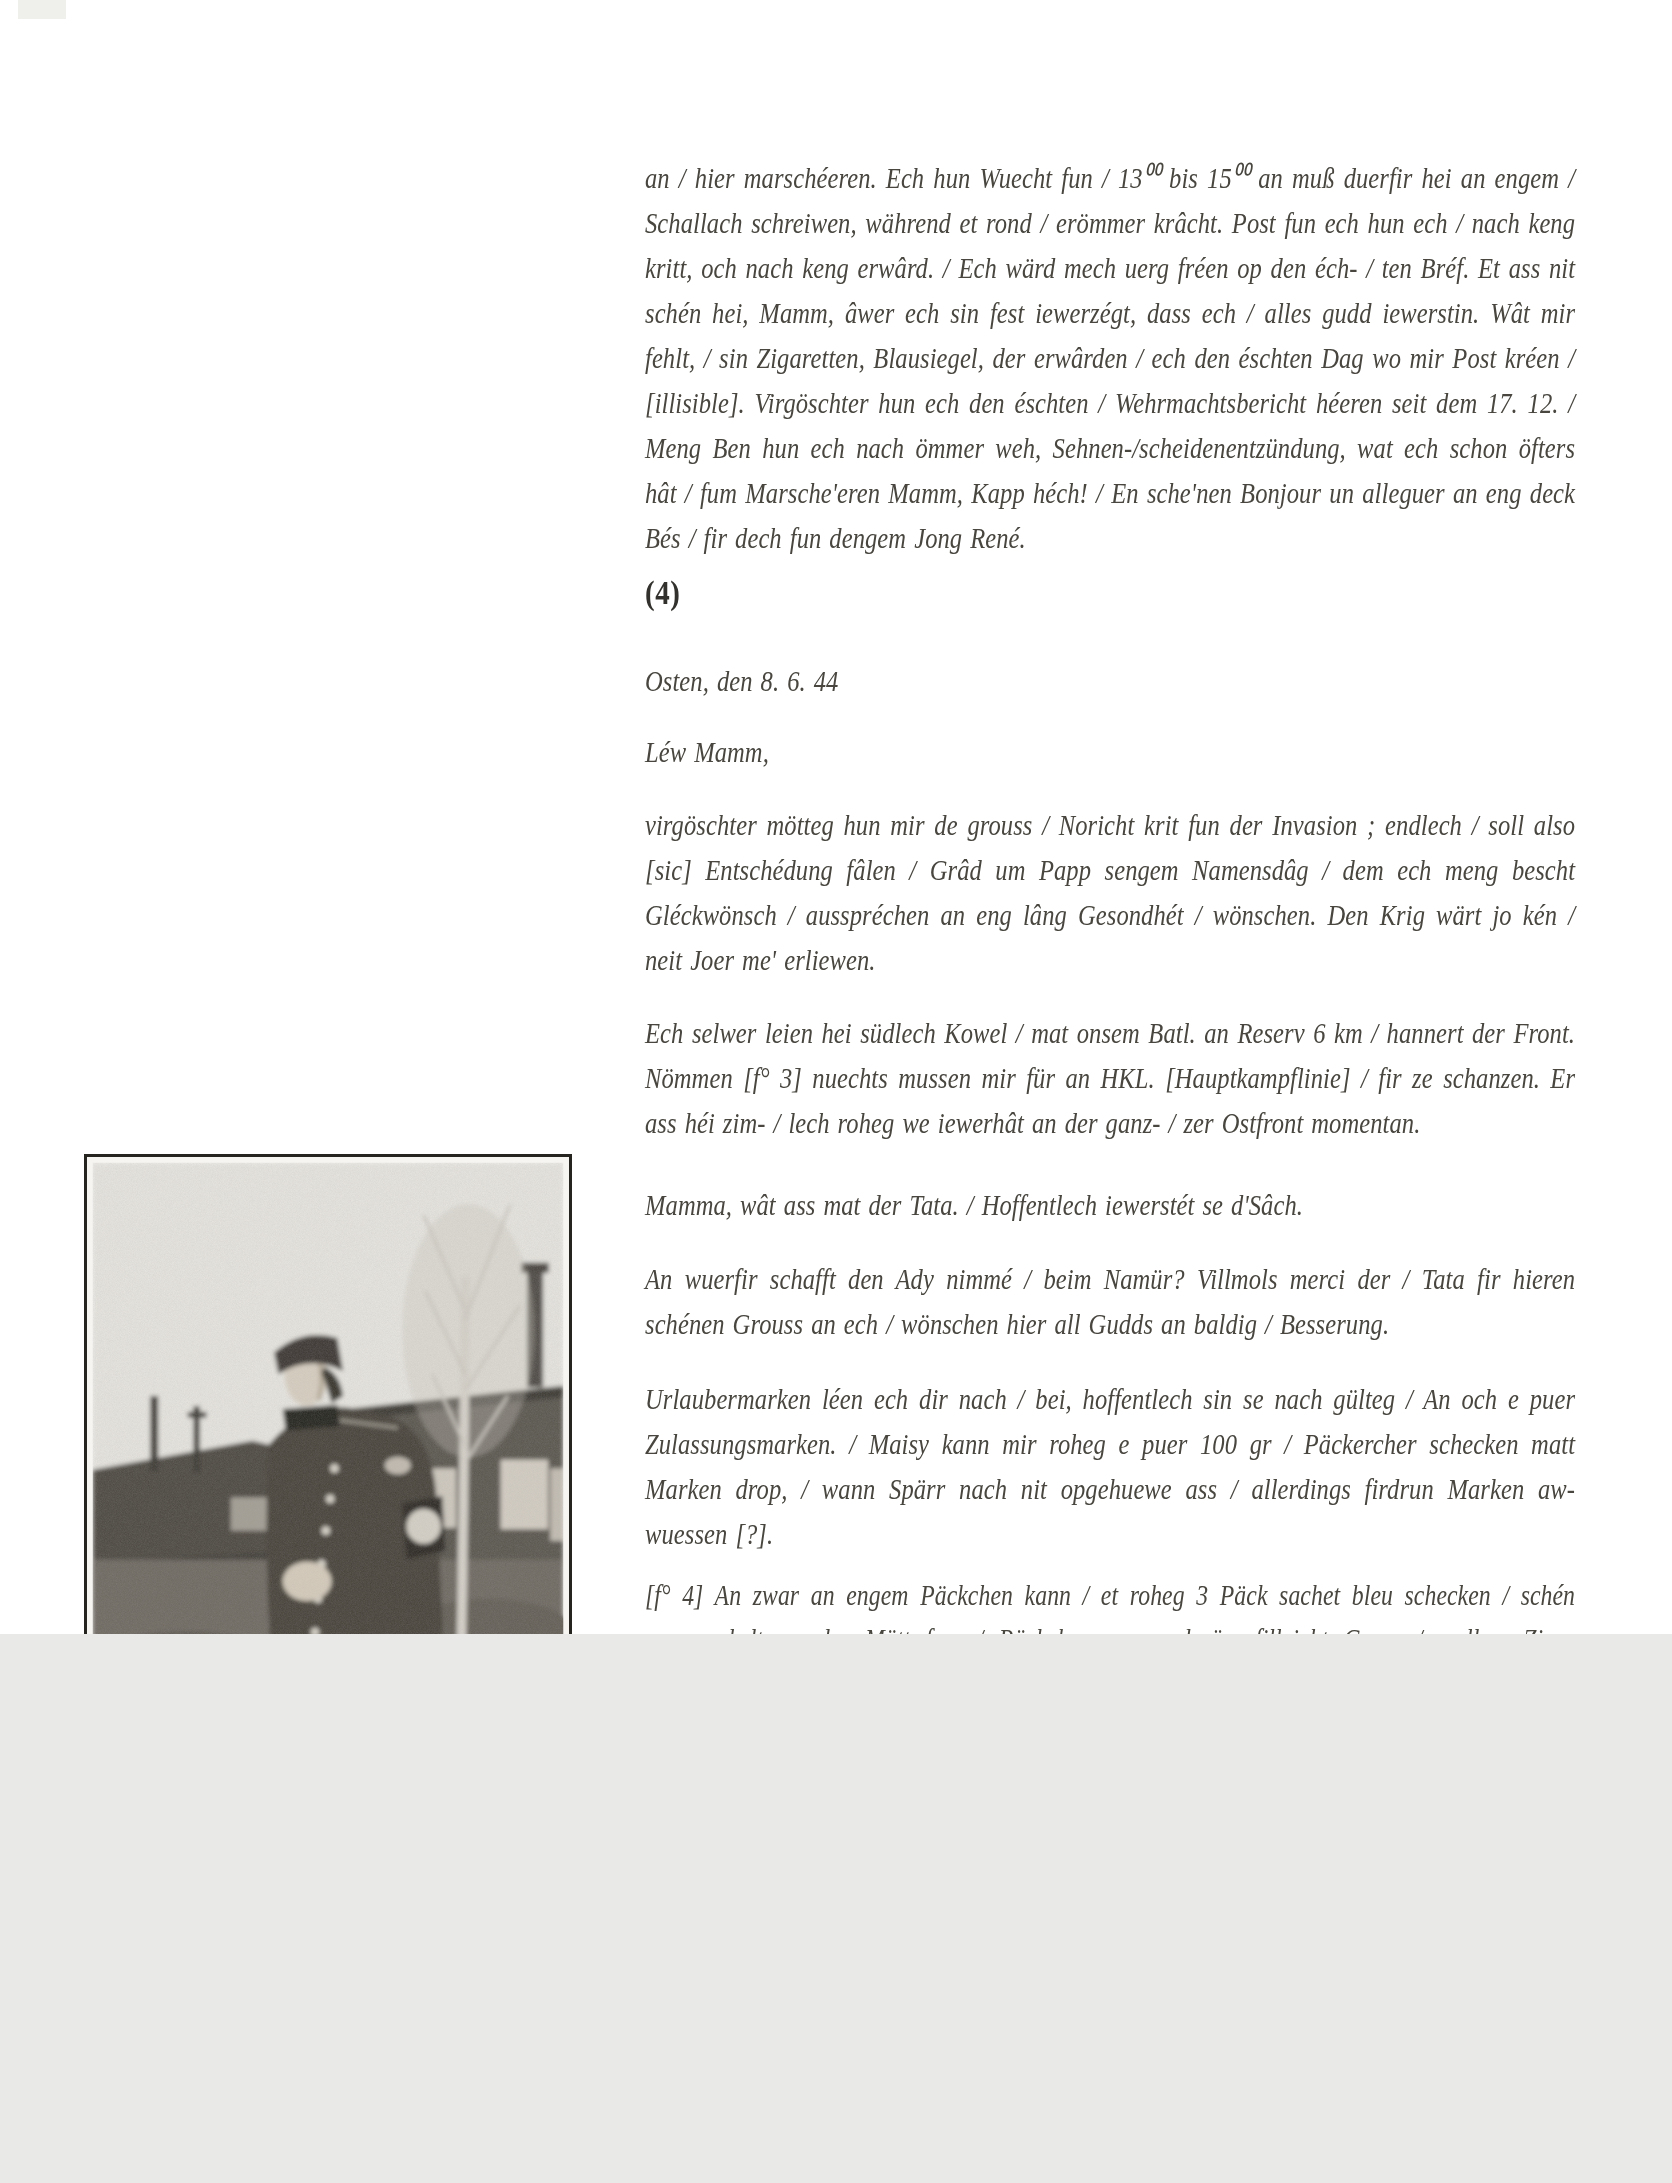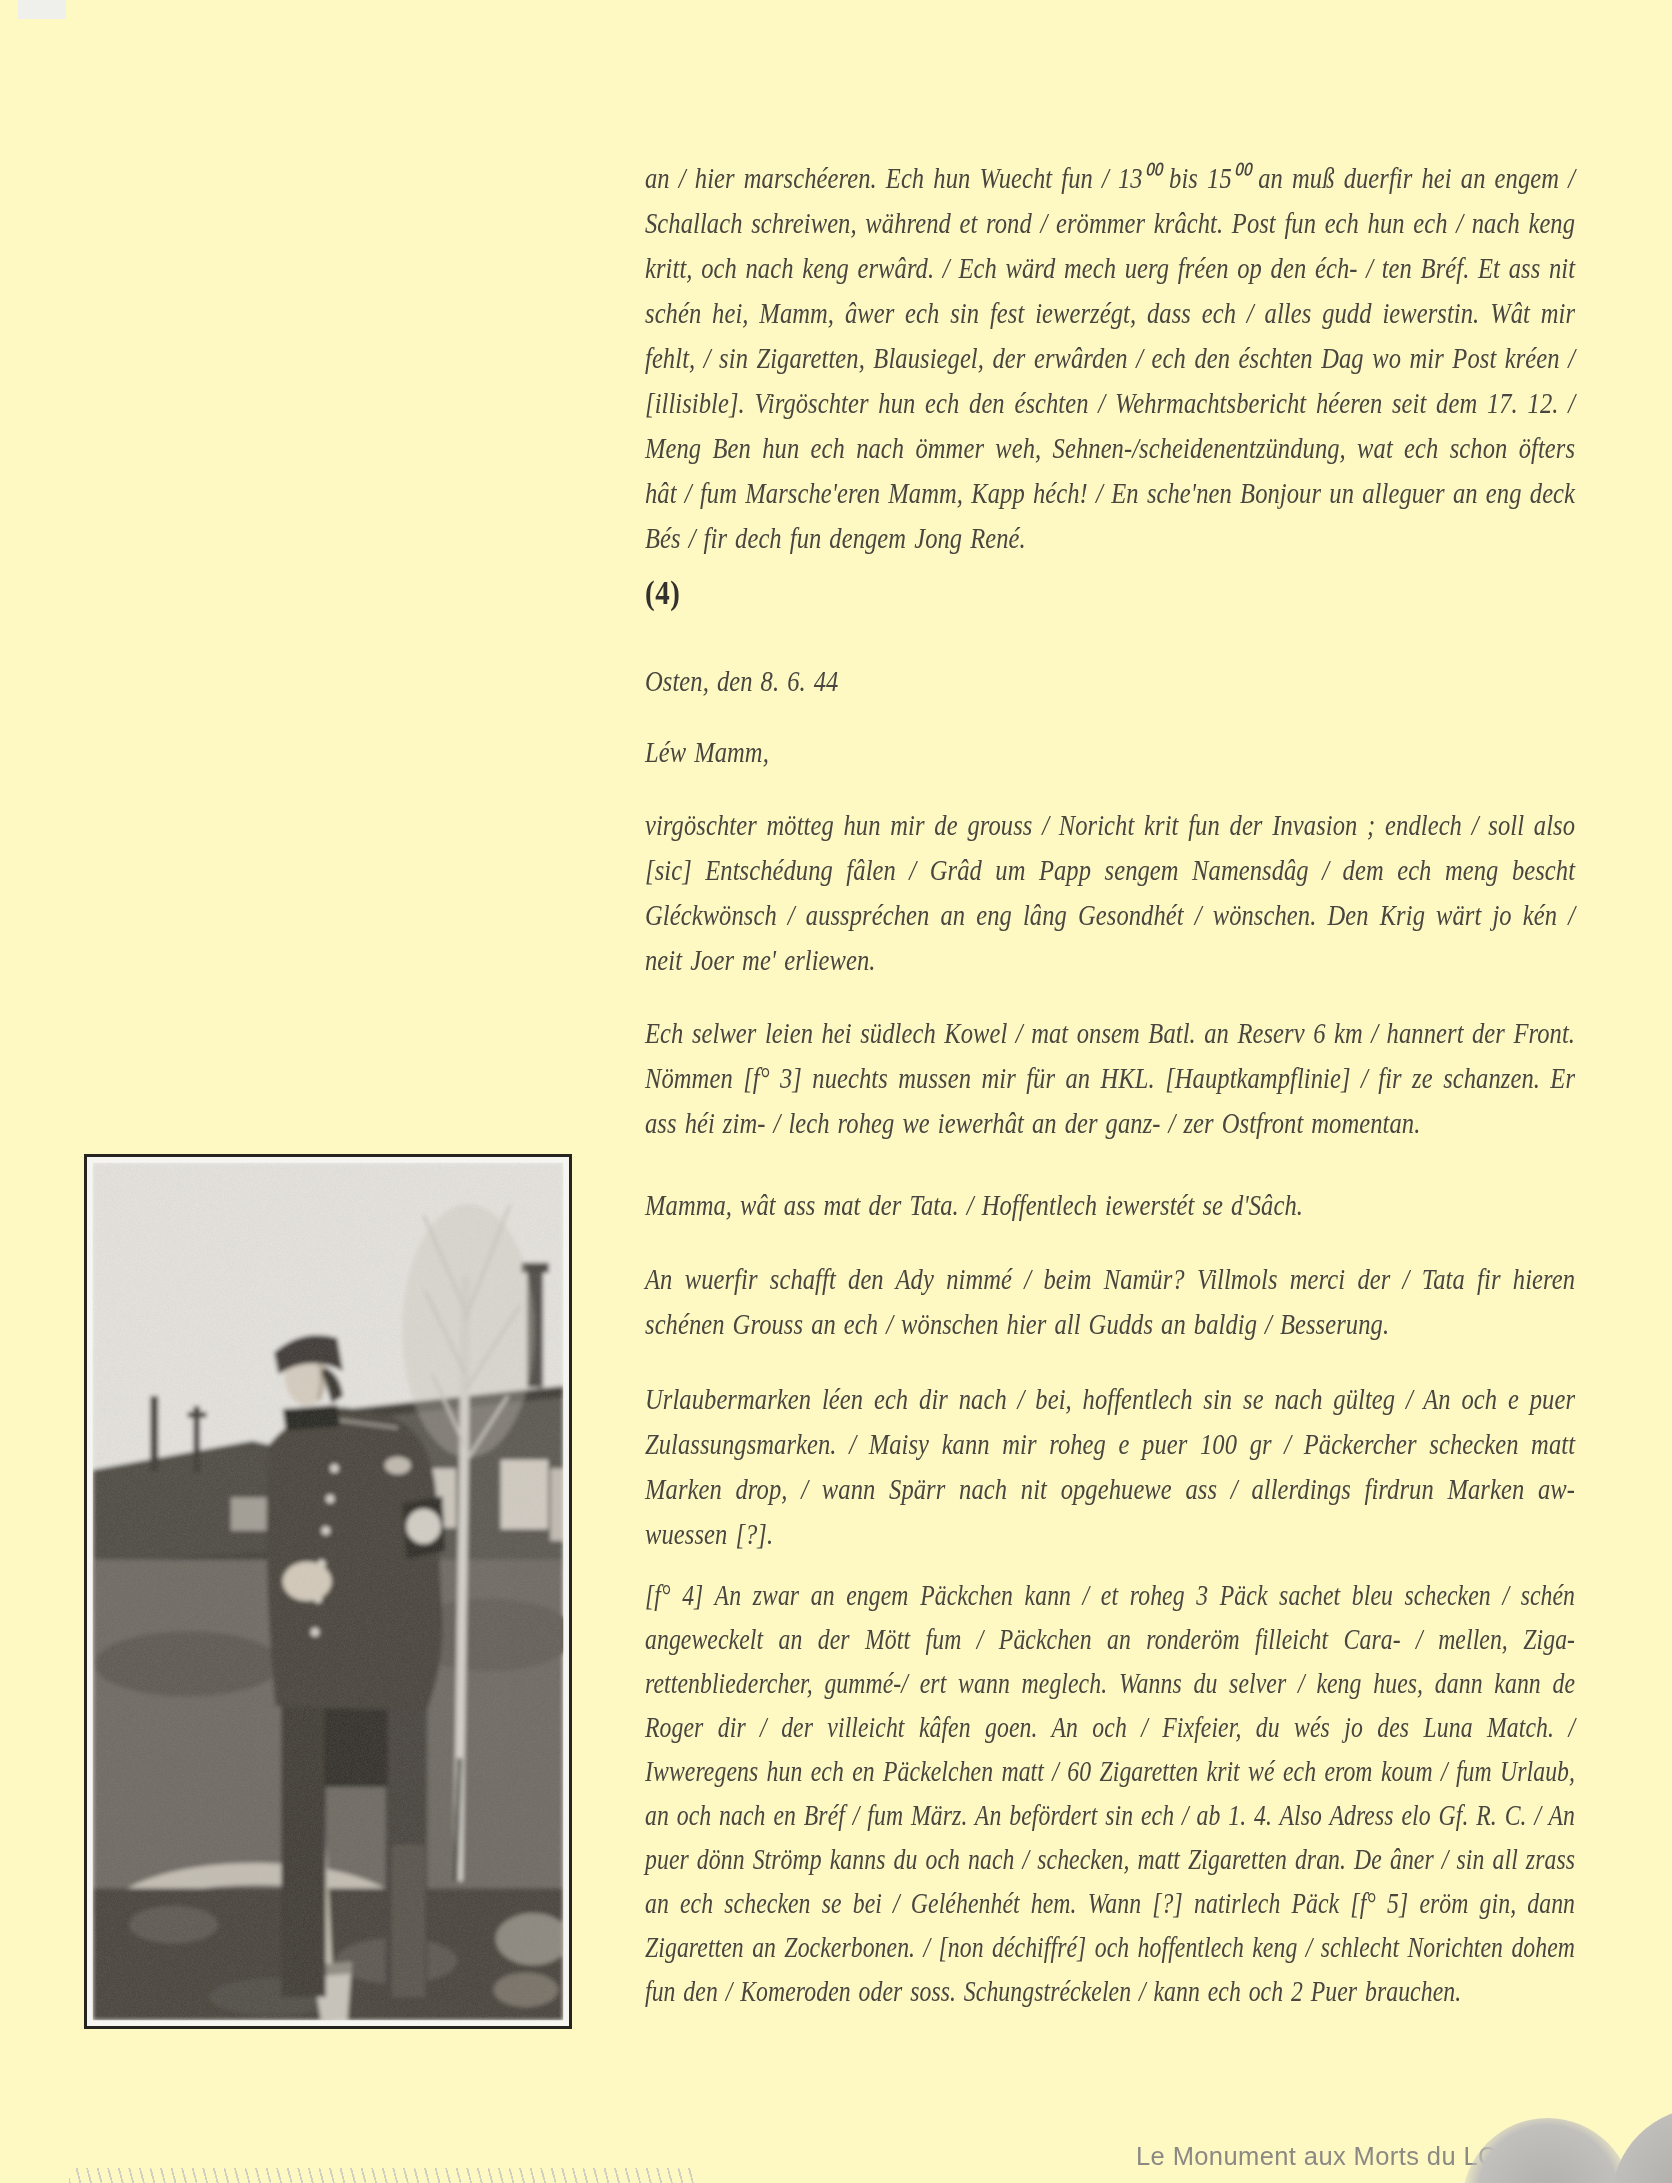--- a/index.html
+++ b/index.html
@@ -1,19 +1,19 @@
 <!DOCTYPE html>
 <html style="font-size:11.7px"><head>
 <meta charset="utf-8">
 <style>
   html,body{margin:0;padding:0;background:#e9e9e7;}
   .page{
     position:relative;
-    width:1672px;height:2183px;
-    background:#fef9c3;
+    width:1672px;height:1634px;
+    background:#ffffff;
     overflow:hidden;
     font-family:"Liberation Serif", serif;
   }
   .corner-mark{
     position:absolute;left:18px;top:0;width:48px;height:19px;
     background:#efefec;
   }
   
   .bodytext{
     position:absolute;left:645px;width:1137px;

